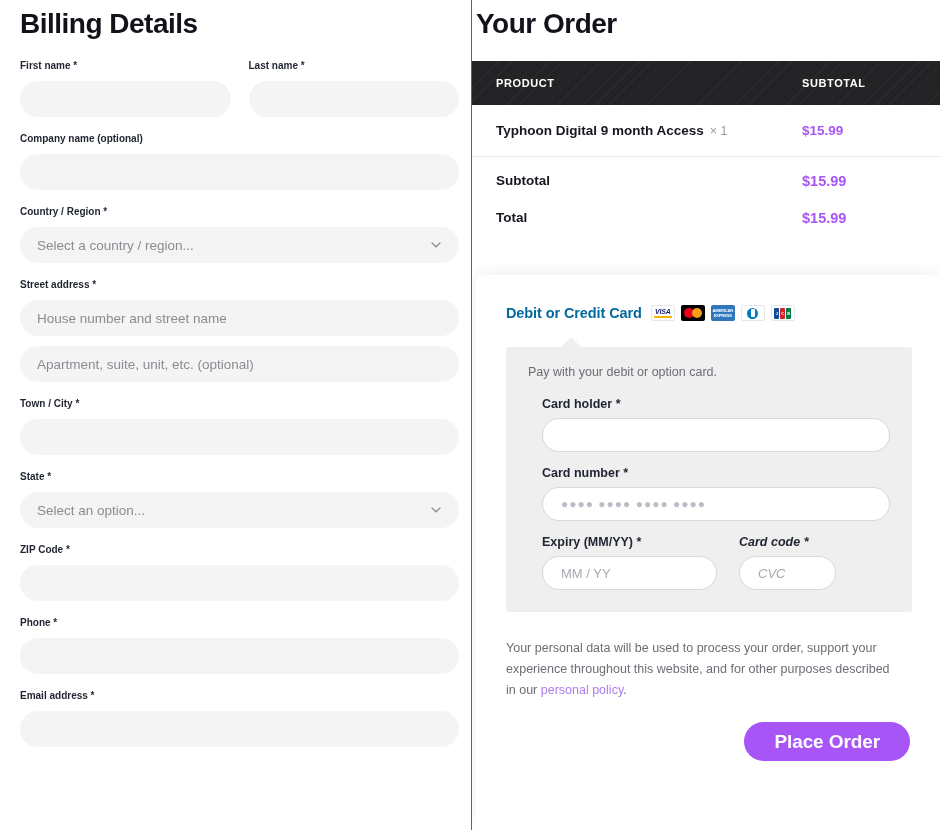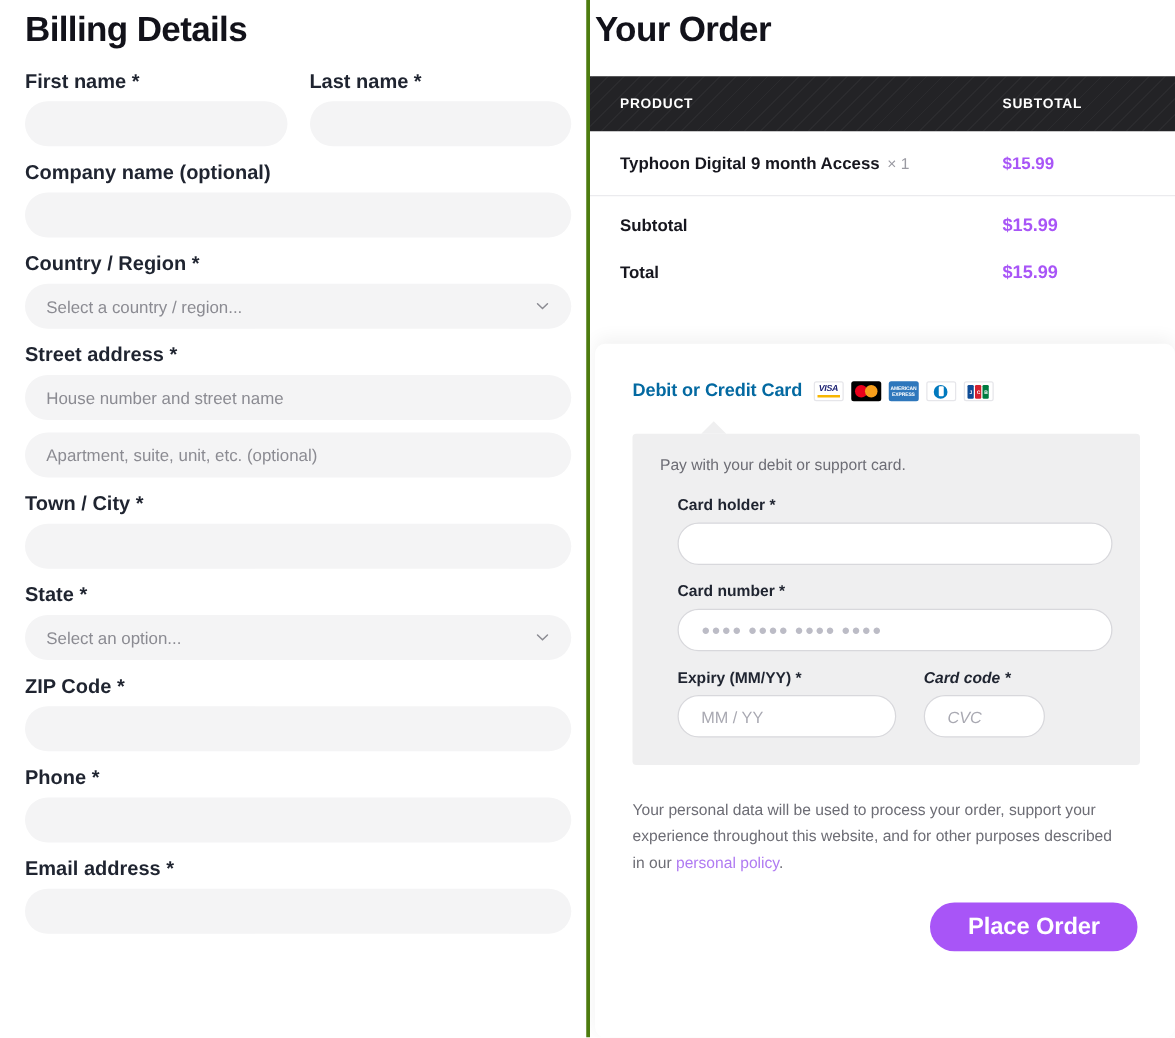--- a/index.html
+++ b/index.html
@@ -23,38 +23,38 @@
     height: 830px;
     display: flex;
   }
 
   
   .billing-col {
     width: 472px;
     padding: 0 0 0 0;
     position: relative;
     background: #ffffff;
-    border-right: 3px solid #4d7c0f;
+    border-right: 1px solid #4d7c0f;
   }
 
   .billing-inner {
     padding: 0 12px 0 20px;
   }
 
   .section-title {
     font-size: 28px;
     font-weight: bold;
     letter-spacing: -0.5px;
     color: #12121a;
     padding-top: 4px;
     line-height: 40px;
   }
 
   .field-label {
-    font-size: 16px;
+    font-size: 10px;
     font-weight: bold;
     color: #1f2430;
     margin-top: 14px;
     margin-bottom: 7px;
     line-height: 16px;
   }
   .field-label .req { color: #1f2430; font-weight: bold; }
 
   .input-box {
     height: 36px;
@@ -449,21 +449,21 @@
             <span class="jb j1">J</span>
               <span class="jb j2">C</span>
               <span class="jb j3">B</span>
           </span>
         </span>
       </div>
 
       <div class="pointer-tri"></div>
 
       <div class="pay-panel">
-        <div class="pay-desc">Pay with your debit or support card.</div>
+        <div class="pay-desc">Pay with your debit or option card.</div>
 
         <div class="card-field-label">
           <span>Card holder</span>
           <span class="req">*</span>
         </div>
         <div class="card-input"></div>
 
         <div class="card-field-label">
           <span>Card number</span>
           <span class="req">*</span>

